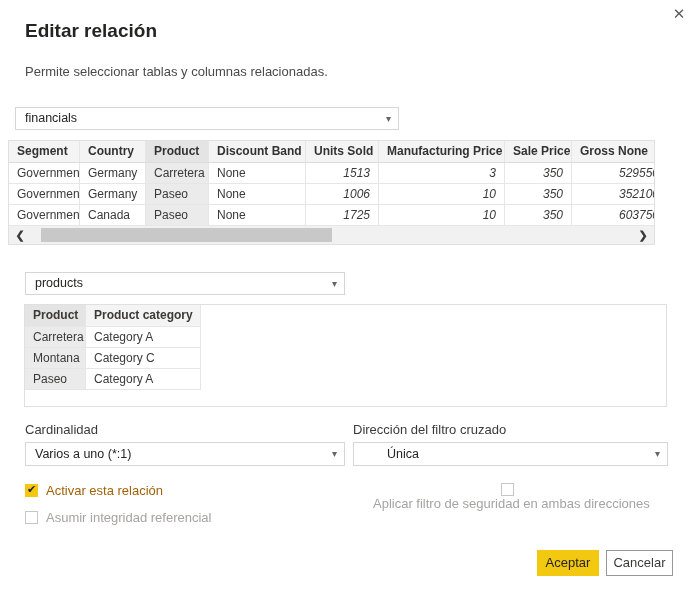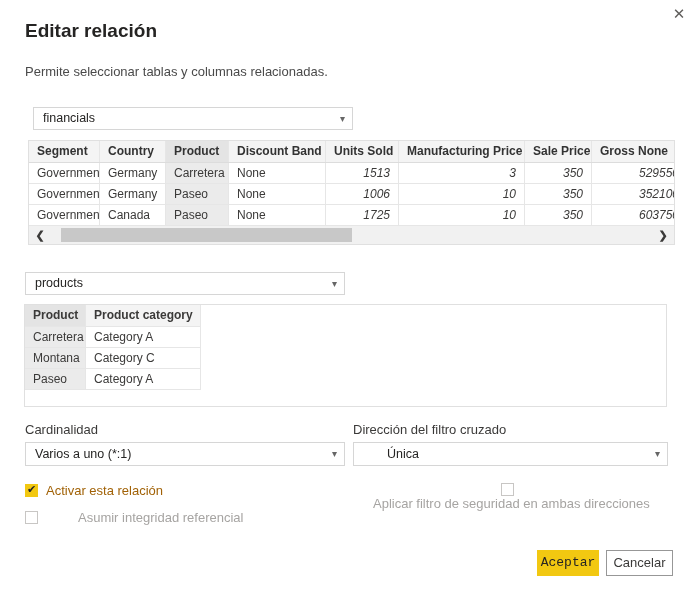--- a/index.html
+++ b/index.html
@@ -16,28 +16,28 @@
   .subtitle { position:absolute; left:25px; top:64px; font-size:13px; color:#4a4a4a; }
 
   
   .dd {
     position:absolute; height:23px; border:1px solid #d6d6d6; background:#fff;
     font-size:12.5px; color:#252423; line-height:21px; padding-left:9px; cursor:pointer;
   }
   .dd .caret {
     position:absolute; right:7px; top:0; line-height:21px; font-size:10px; color:#666;
   }
-  .dd-table-top { left:33px; top:107px; width:320px; }
+  .dd-table-top { left:15px; top:107px; width:384px; }
   .dd-table-bottom { left:25px; top:272px; width:320px; }
   .dd-cardinality { left:25px; top:442px; width:320px; height:24px; line-height:22px; }
   .dd-crossfilter { left:353px; top:442px; width:315px; height:24px; line-height:22px;padding-left:33px; }
 
   
   .ttable {
-    position:absolute; left:28px; top:140px; width:647px;
+    position:absolute; left:8px; top:140px; width:647px;
     border:1px solid #e0e0e0; background:#fff; font-size:12px;
   }
   .trow { display:flex; height:21px; border-bottom:1px solid #e6e6e6; }
   .trow.head { height:22px; border-bottom:1px solid #dcdcdc; background:#f4f4f4; font-weight:bold; color:#333; }
   .cell {
     flex:none; padding-left:8px; line-height:20px; border-right:1px solid #e6e6e6;
     white-space:nowrap; overflow:hidden; color:#3b3a39; cursor:pointer;
   }
   .head .cell { line-height:21px; color:#333; }
   .c0{width:71px;} .c1{width:66px;} .c2{width:63px;} .c3{width:97px;}
@@ -84,28 +84,28 @@
   .cb-checked { background:#F2C811; }
   .cb-checked .tick {
     position:absolute; left:0; top:-2px; width:13px; text-align:center;
     font-size:11px; color:#252423; line-height:15px;
   }
   .cb-disabled-box { border:1px solid #c8c6c4; background:#fff; }
   .cb-active-label { color:#a16207; }
   .cb-disabled-label { color:#a6a4a2; }
   .cb-make-active { left:25px; top:483px; }
   .cb-security { left:373px; top:483px;flex-direction:column; }
-  .cb-integrity { left:25px; top:510px;gap:32px; }
+  .cb-integrity { left:25px; top:510px; }
 
   
   .btn {
     position:absolute; top:550px; height:26px; font-size:13px;
     font-family:"Liberation Sans", sans-serif; text-align:center; line-height:24px; cursor:pointer;
   }
-  .btn-ok { left:537px; width:62px; background:#F2C811; color:#252423; border:1px solid #F2C811;font-family:Liberation Mono, monospace; }
+  .btn-ok { left:537px; width:62px; background:#F2C811; color:#252423; border:1px solid #F2C811; }
   .btn-cancel { left:606px; width:67px; background:#ffffff; color:#3b3a39; border:1px solid #979797; }
 </style>
 </head>
 <body>
 
 <div class="dialog">
 
   <div class="close-btn">✕</div>
   <div class="title">Editar relación</div>
   <div class="subtitle">Permite seleccionar tablas y columnas relacionadas.</div>

